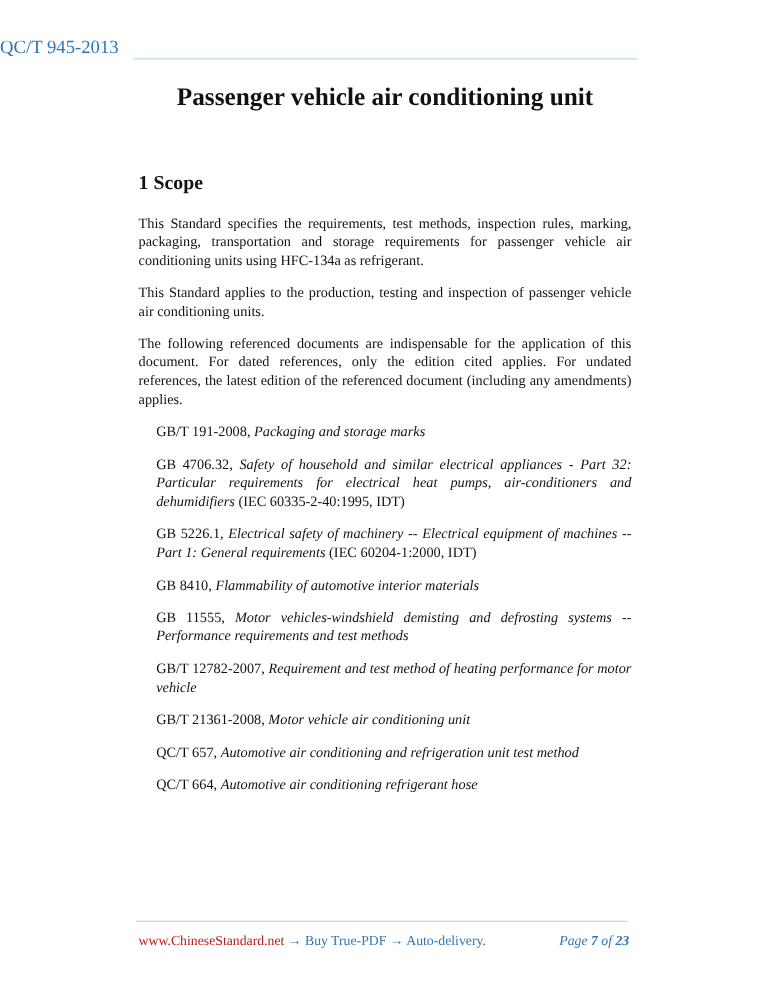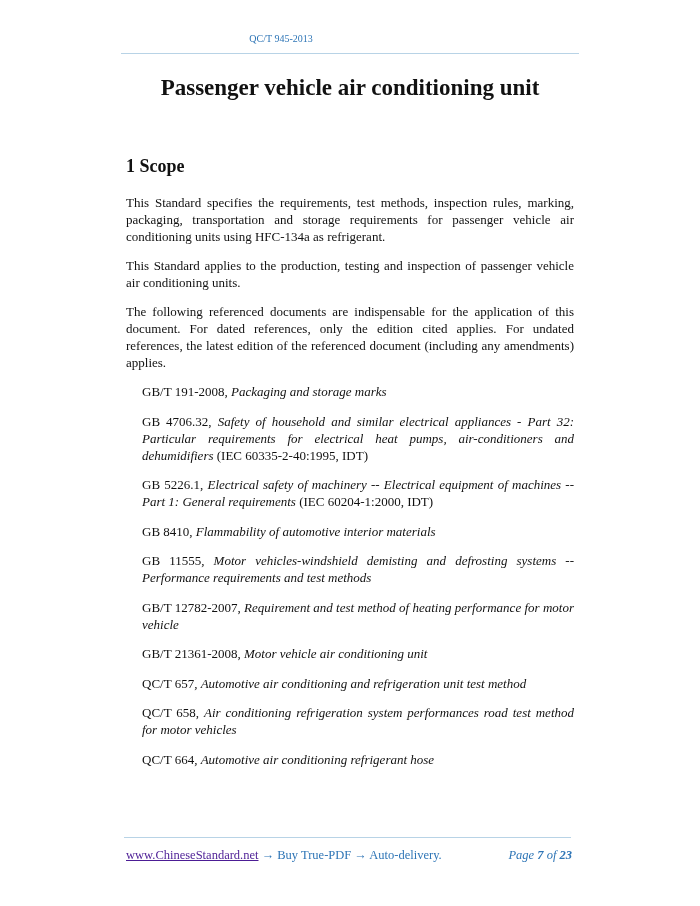--- a/index.html
+++ b/index.html
@@ -1,33 +1,33 @@
 <!DOCTYPE html>
 <html><head>
 <meta charset="utf-8">
 <style>
   html, body { margin: 0; padding: 0; background: #ffffff; }
   body { width: 700px; height: 906px; position: relative; overflow: hidden;
          font-family: "Liberation Serif", "DejaVu Serif", serif; color: #111; }
-  .header-code { position: absolute; top: 33px; left: 0; width: 562px; text-align: center;
-                 font-size: 10px; color: #2e75b6; }
+  .header-code { position: absolute; top: 33px; left: 0; width: 562px; text-align: left;
+                 font-size: 17px; color: #2e75b6; }
   .header-rule { position: absolute; top: 53px; left: 121px; width: 458px; height: 1px; background: #b8d3e6; }
   .doc-title { position: absolute; top: 75px; left: 0; width: 700px; text-align: center;
                font-size: 23px; font-weight: bold; }
   .content { position: absolute; left: 126px; width: 448px; top: 156px; }
   h2 { font-size: 18px; font-weight: bold; margin: 0; }
   p { margin: 0; font-size: 13px; line-height: 17px; text-align: justify; }
   .h-scope { margin-bottom: 17px; }
   .para { margin-bottom: 12px; }
   .h-norm { margin-top: 22px; margin-bottom: 17px; }
   .ref { padding-left: 16px; margin-bottom: 12.5px; }
   .ref i { font-style: italic; }
   .footer-rule { position: absolute; top: 837px; left: 124px; width: 447px; height: 1px; background: #b8d3e6; }
   .footer { position: absolute; top: 848px; left: 126px; width: 446px; font-size: 12.5px; color: #2e75b6; }
-  .footer a { color: #4c1d95; text-decoration: underline; }
+  .footer a { color: #b91c1c; }
   .footer .page { position: absolute; right: 0; top: 0; font-style: italic; }
   .footer b { font-weight: bold; }
 </style>
 </head>
 <body>
 
 <div class="header-code">QC/T 945-2013</div>
 <div class="header-rule"></div>
 
 <div class="doc-title">Passenger vehicle air conditioning unit</div>
@@ -41,21 +41,20 @@
 
   <div id="ref-list">
       <p class="ref"><span>GB/T 191-2008, </span><i>Packaging and storage marks</i><span></span></p>
       <p class="ref"><span>GB 4706.32, </span><i>Safety of household and similar electrical appliances - Part 32: Particular requirements for electrical heat pumps, air-conditioners and dehumidifiers</i><span> (IEC 60335-2-40:1995, IDT)</span></p>
       <p class="ref"><span>GB 5226.1, </span><i>Electrical safety of machinery -- Electrical equipment of machines -- Part 1: General requirements</i><span> (IEC 60204-1:2000, IDT)</span></p>
       <p class="ref"><span>GB 8410, </span><i>Flammability of automotive interior materials</i><span></span></p>
       <p class="ref"><span>GB 11555, </span><i>Motor vehicles-windshield demisting and defrosting systems -- Performance requirements and test methods</i><span></span></p>
       <p class="ref"><span>GB/T 12782-2007, </span><i>Requirement and test method of heating performance for motor vehicle</i><span></span></p>
       <p class="ref"><span>GB/T 21361-2008, </span><i>Motor vehicle air conditioning unit</i><span></span></p>
       <p class="ref"><span>QC/T 657, </span><i>Automotive air conditioning and refrigeration unit test method</i><span></span></p>
-      <p class="ref"><span>QC/T 658, </span><i>Air conditioning refrigeration system performances road test method for motor vehicles</i><span></span></p>
       <p class="ref"><span>QC/T 664, </span><i>Automotive air conditioning refrigerant hose</i><span></span></p>
     </div>
 </div>
 
 <div class="footer-rule"></div>
 <div class="footer">
   <a>www.ChineseStandard.net</a><span> → Buy True-PDF → Auto-delivery.</span>
   <span class="page"><span>Page </span><b>7</b><span> of </span><b>23</b></span>
 </div>
 

